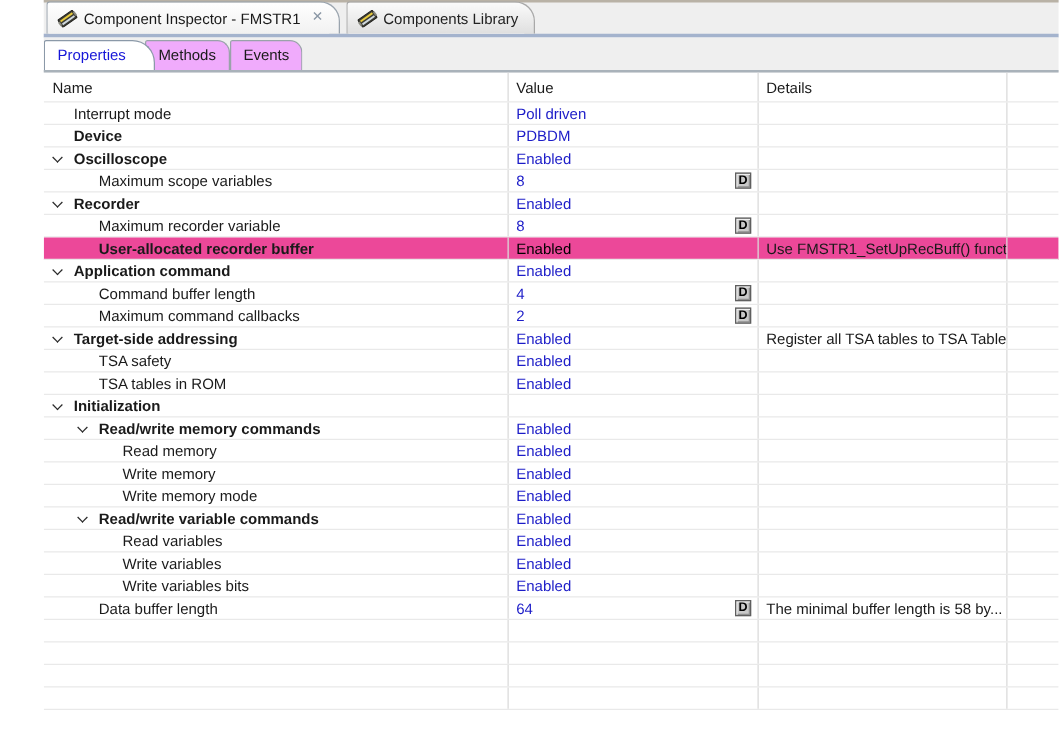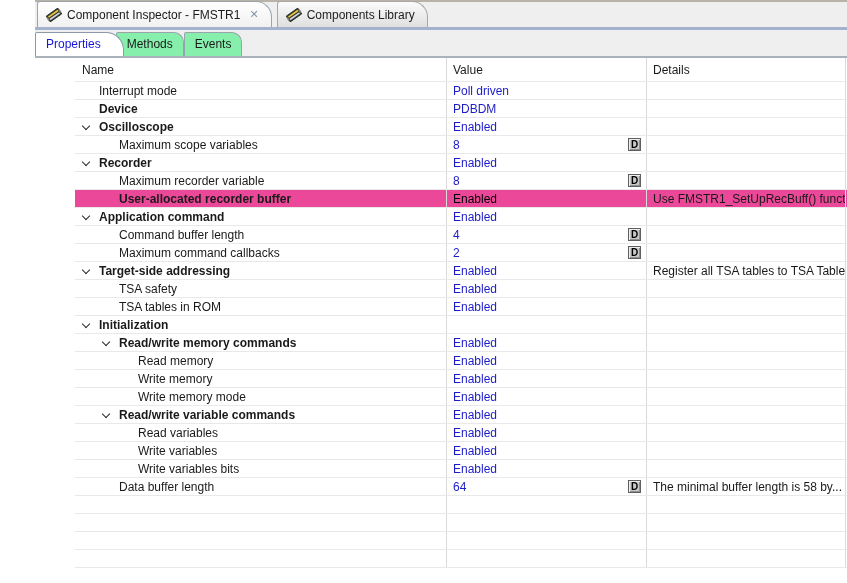--- a/index.html
+++ b/index.html
@@ -34,32 +34,32 @@
 
   
   .inner-tabbar {
     height:28px; flex:0 0 28px; background:#efefef;
     border-bottom:2px solid #a9b2ba;
     display:flex; align-items:flex-end; position:relative;
   }
   .inner-tab {
     height:24px; line-height:22px; padding:0 10px;
     border:1px solid #9aa2aa; border-bottom:none;
-    background:#86efac; color:#1a1a1a;
+    background:#f0abfc; color:#1a1a1a;
     border-radius:2px 10px 0 0; white-space:nowrap; cursor:default;
   }
   .inner-tab.active {
     background:#ffffff; color:#1616d8;
     border-color:#8b99a8; border-radius:2px 18px 0 0;
     padding-right:22px; margin-right:-8px; z-index:2;
   }
 
   
   .table { flex:1; background:#fff; overflow:hidden; }
-  .row, .hrow { display:flex; height:18px; line-height:18px; border-bottom:1px solid #e9e9e9;margin-left:40px; }
+  .row, .hrow { display:flex; height:18px; line-height:18px; border-bottom:1px solid #e9e9e9; }
   .hrow { height:24px; line-height:24px; border-bottom:1px solid #e9e9e9; }
   .cell { height:100%; overflow:hidden; white-space:nowrap; position:relative; }
   .cell.name    { width:372px; flex:0 0 372px; border-right:1px solid #dadada; }
   .cell.value   { width:200px; flex:0 0 200px; border-right:1px solid #dadada; padding-left:6px; }
   .cell.details { width:199px; flex:0 0 199px; border-right:1px solid #dadada; padding-left:6px; }
   .cell.col4    { flex:1; }
   .hrow .cell.name { padding-left:7px; }
 
   .cell.name.indent-0 { padding-left:24px; }
   .cell.name.indent-1 { padding-left:44px; }

